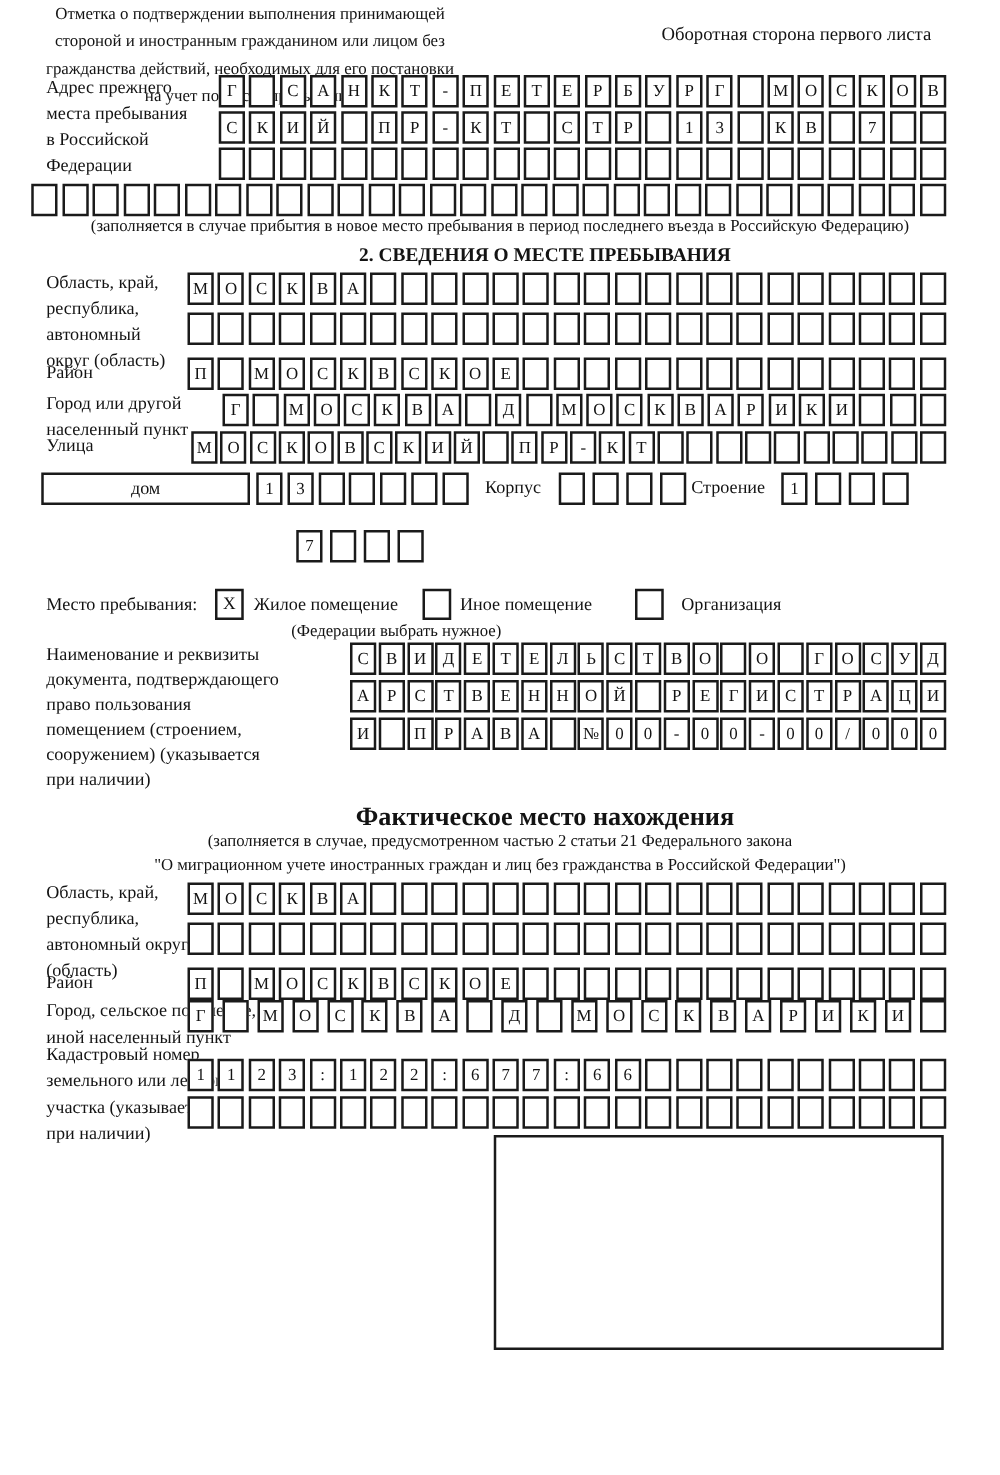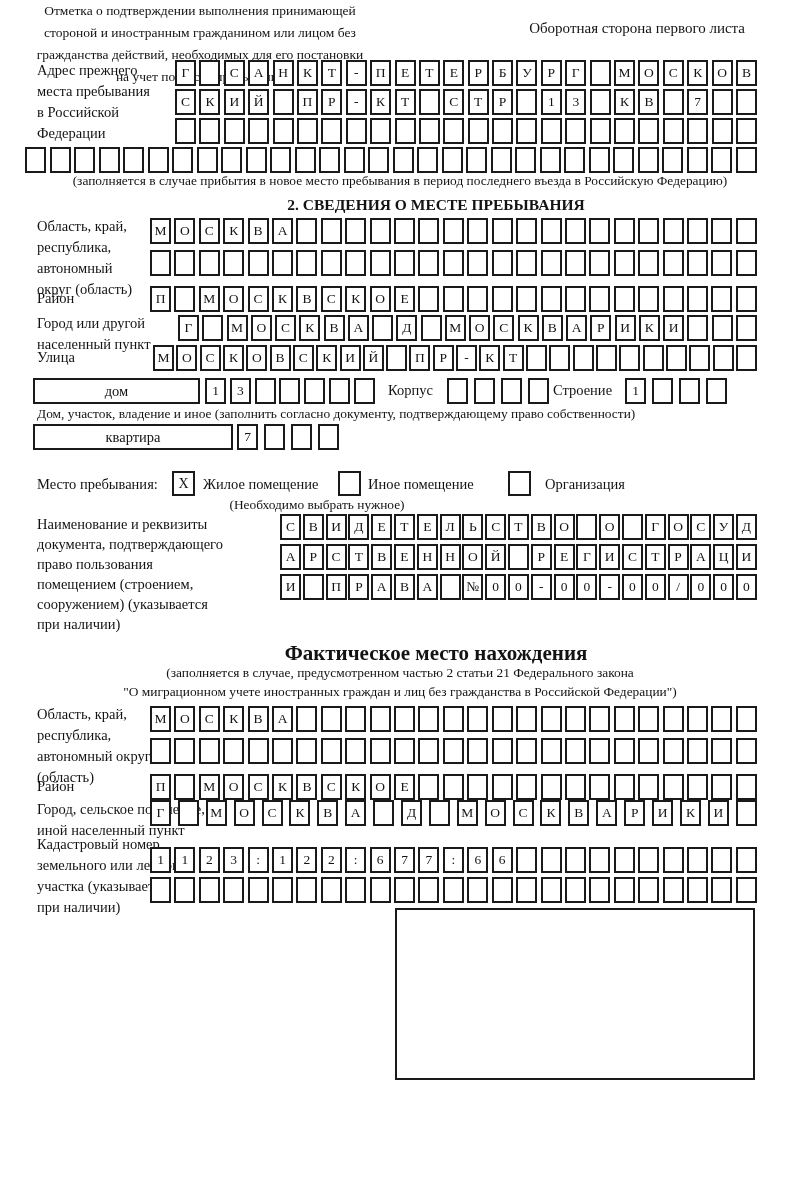--- a/index.html
+++ b/index.html
@@ -371,38 +371,36 @@
       <div class="cbox"></div>
       <div class="cbox"></div>
     </div>
   <div class="lbl" id="lbl-stroenie">Строение</div>
   <div class="boxrow" id="row-stroenie">
       <div class="cbox">1</div>
       <div class="cbox"></div>
       <div class="cbox"></div>
       <div class="cbox"></div>
     </div>
-  <div class="small-note" id="note-dom">Дом, участок, владение и иное (заполнить согласно документу, подтверждающему право собственности)</div>
-
-  <div class="widebox" id="wb-kvartira">квартира</div>
+
   <div class="boxrow" id="row-kvartira">
       <div class="cbox">7</div>
       <div class="cbox"></div>
       <div class="cbox"></div>
       <div class="cbox"></div>
     </div>
 
   <div class="lbl" id="lbl-mesto">Место пребывания:</div>
   <div class="chk" id="chk-zhiloe">X</div>
   <div class="lbl" id="lbl-zhiloe">Жилое помещение</div>
   <div class="chk" id="chk-inoe"></div>
   <div class="lbl" id="lbl-inoe">Иное помещение</div>
   <div class="chk" id="chk-org"></div>
   <div class="lbl" id="lbl-org">Организация</div>
-  <div class="small-note" id="note-vybor">(Необходимо выбрать нужное)</div>
+  <div class="small-note" id="note-vybor">(Федерации выбрать нужное)</div>
 
   <div class="lbl" id="lbl-dok">Наименование и реквизиты
 документа, подтверждающего
 право пользования
 помещением (строением,
 сооружением) (указывается
 при наличии)</div>
   <div class="boxrow" id="row-dok1">
       <div class="cbox">С</div>
       <div class="cbox">В</div>

